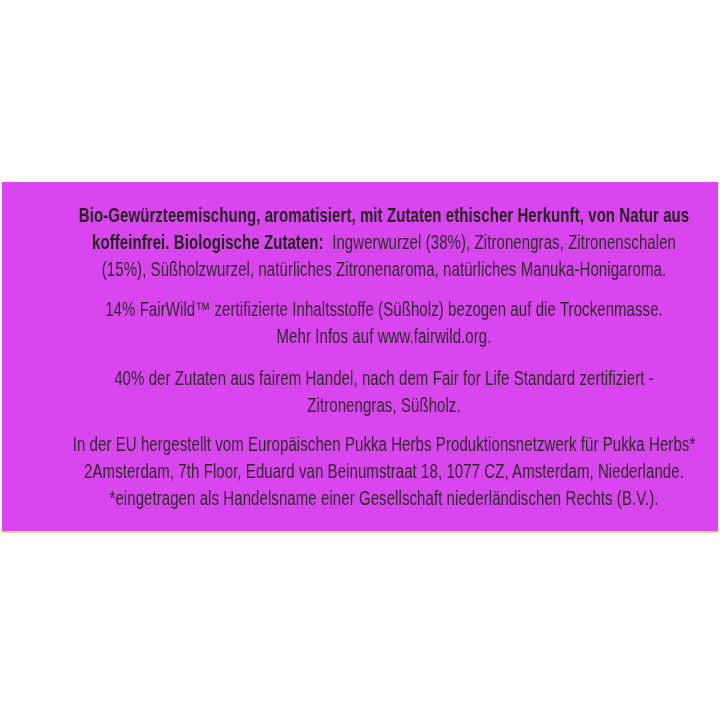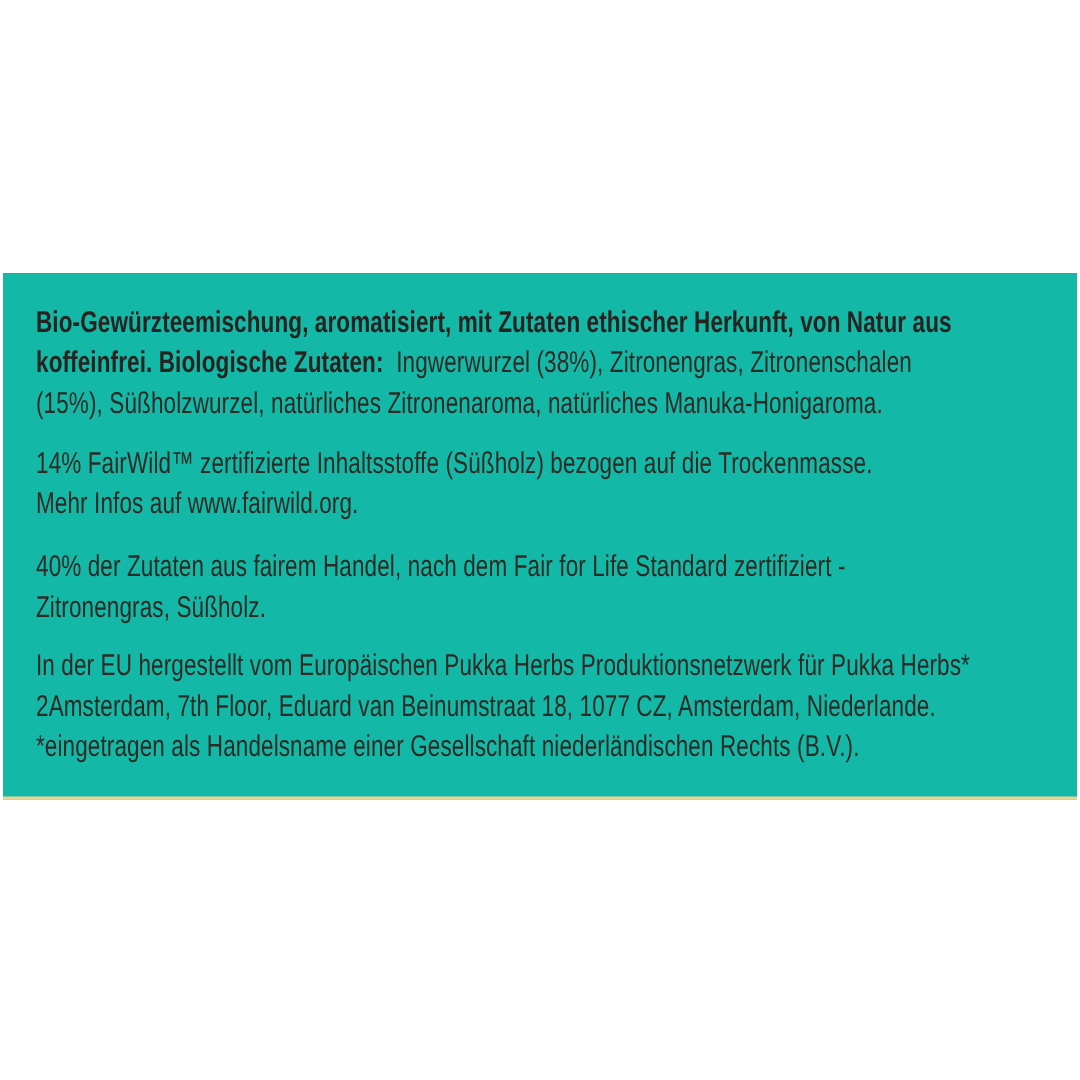--- a/index.html
+++ b/index.html
@@ -36,21 +36,21 @@
   .text-line{
     display:block;
     white-space:pre;
   }
   .seg-bold{font-weight:bold;color:#262320;}
   .seg-regular{font-weight:normal;}
 </style>
 </head>
 <body style="background: rgb(255, 255, 255);">
 
-<div class="label-band" style="background: #14b8a6; border-bottom-color: rgb(233, 213, 147);">
+<div class="label-band" style="background: #d946ef; border-bottom-color: rgb(233, 213, 147); text-align: center;">
   <div id="paragraphs">
       <div class="para para-0" style="color: rgb(46, 43, 38);">
         <span class="text-line"><span class="seg-bold">Bio-Gewürzteemischung, aromatisiert, mit Zutaten ethischer Herkunft, von Natur aus</span></span>
         <span class="text-line"><span class="seg-bold">koffeinfrei. Biologische Zutaten:</span><span class="seg-regular">  Ingwerwurzel (38%), Zitronengras, Zitronenschalen</span></span>
         <span class="text-line"><span class="seg-regular">(15%), Süßholzwurzel, natürliches Zitronenaroma, natürliches Manuka-Honigaroma.</span></span>
       </div>
       <div class="para para-1" style="color: rgb(46, 43, 38);">
         <span class="text-line"><span class="seg-regular">14% FairWild™ zertifizierte Inhaltsstoffe (Süßholz) bezogen auf die Trockenmasse.</span></span>
         <span class="text-line"><span class="seg-regular">Mehr Infos auf www.fairwild.org.</span></span>
       </div>

